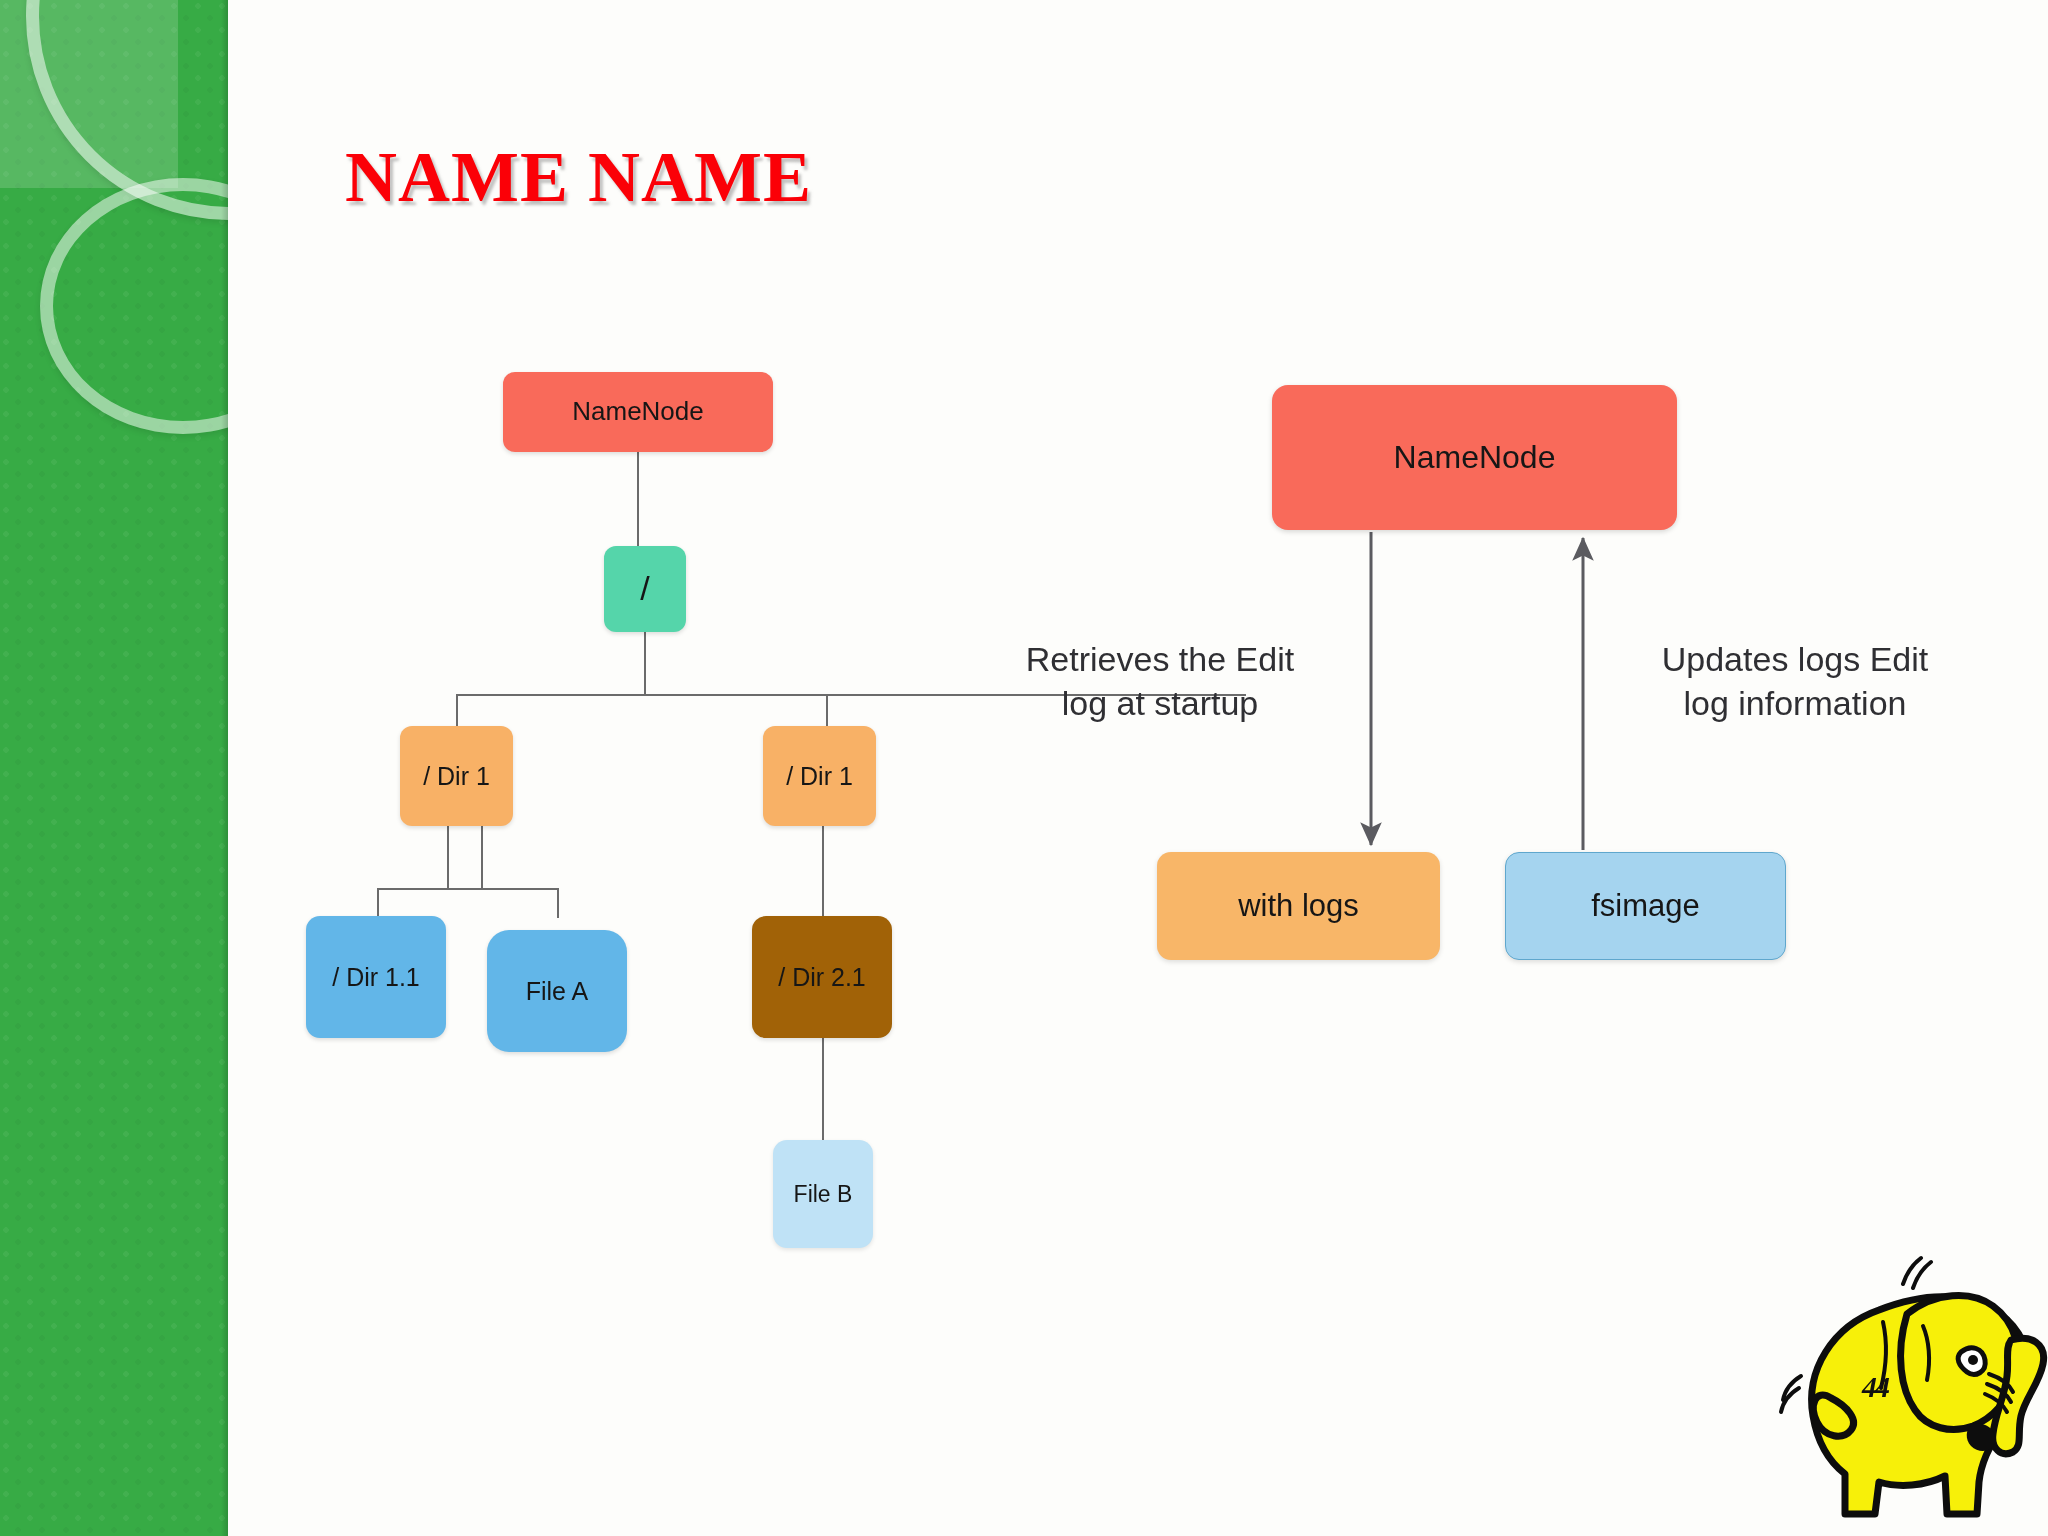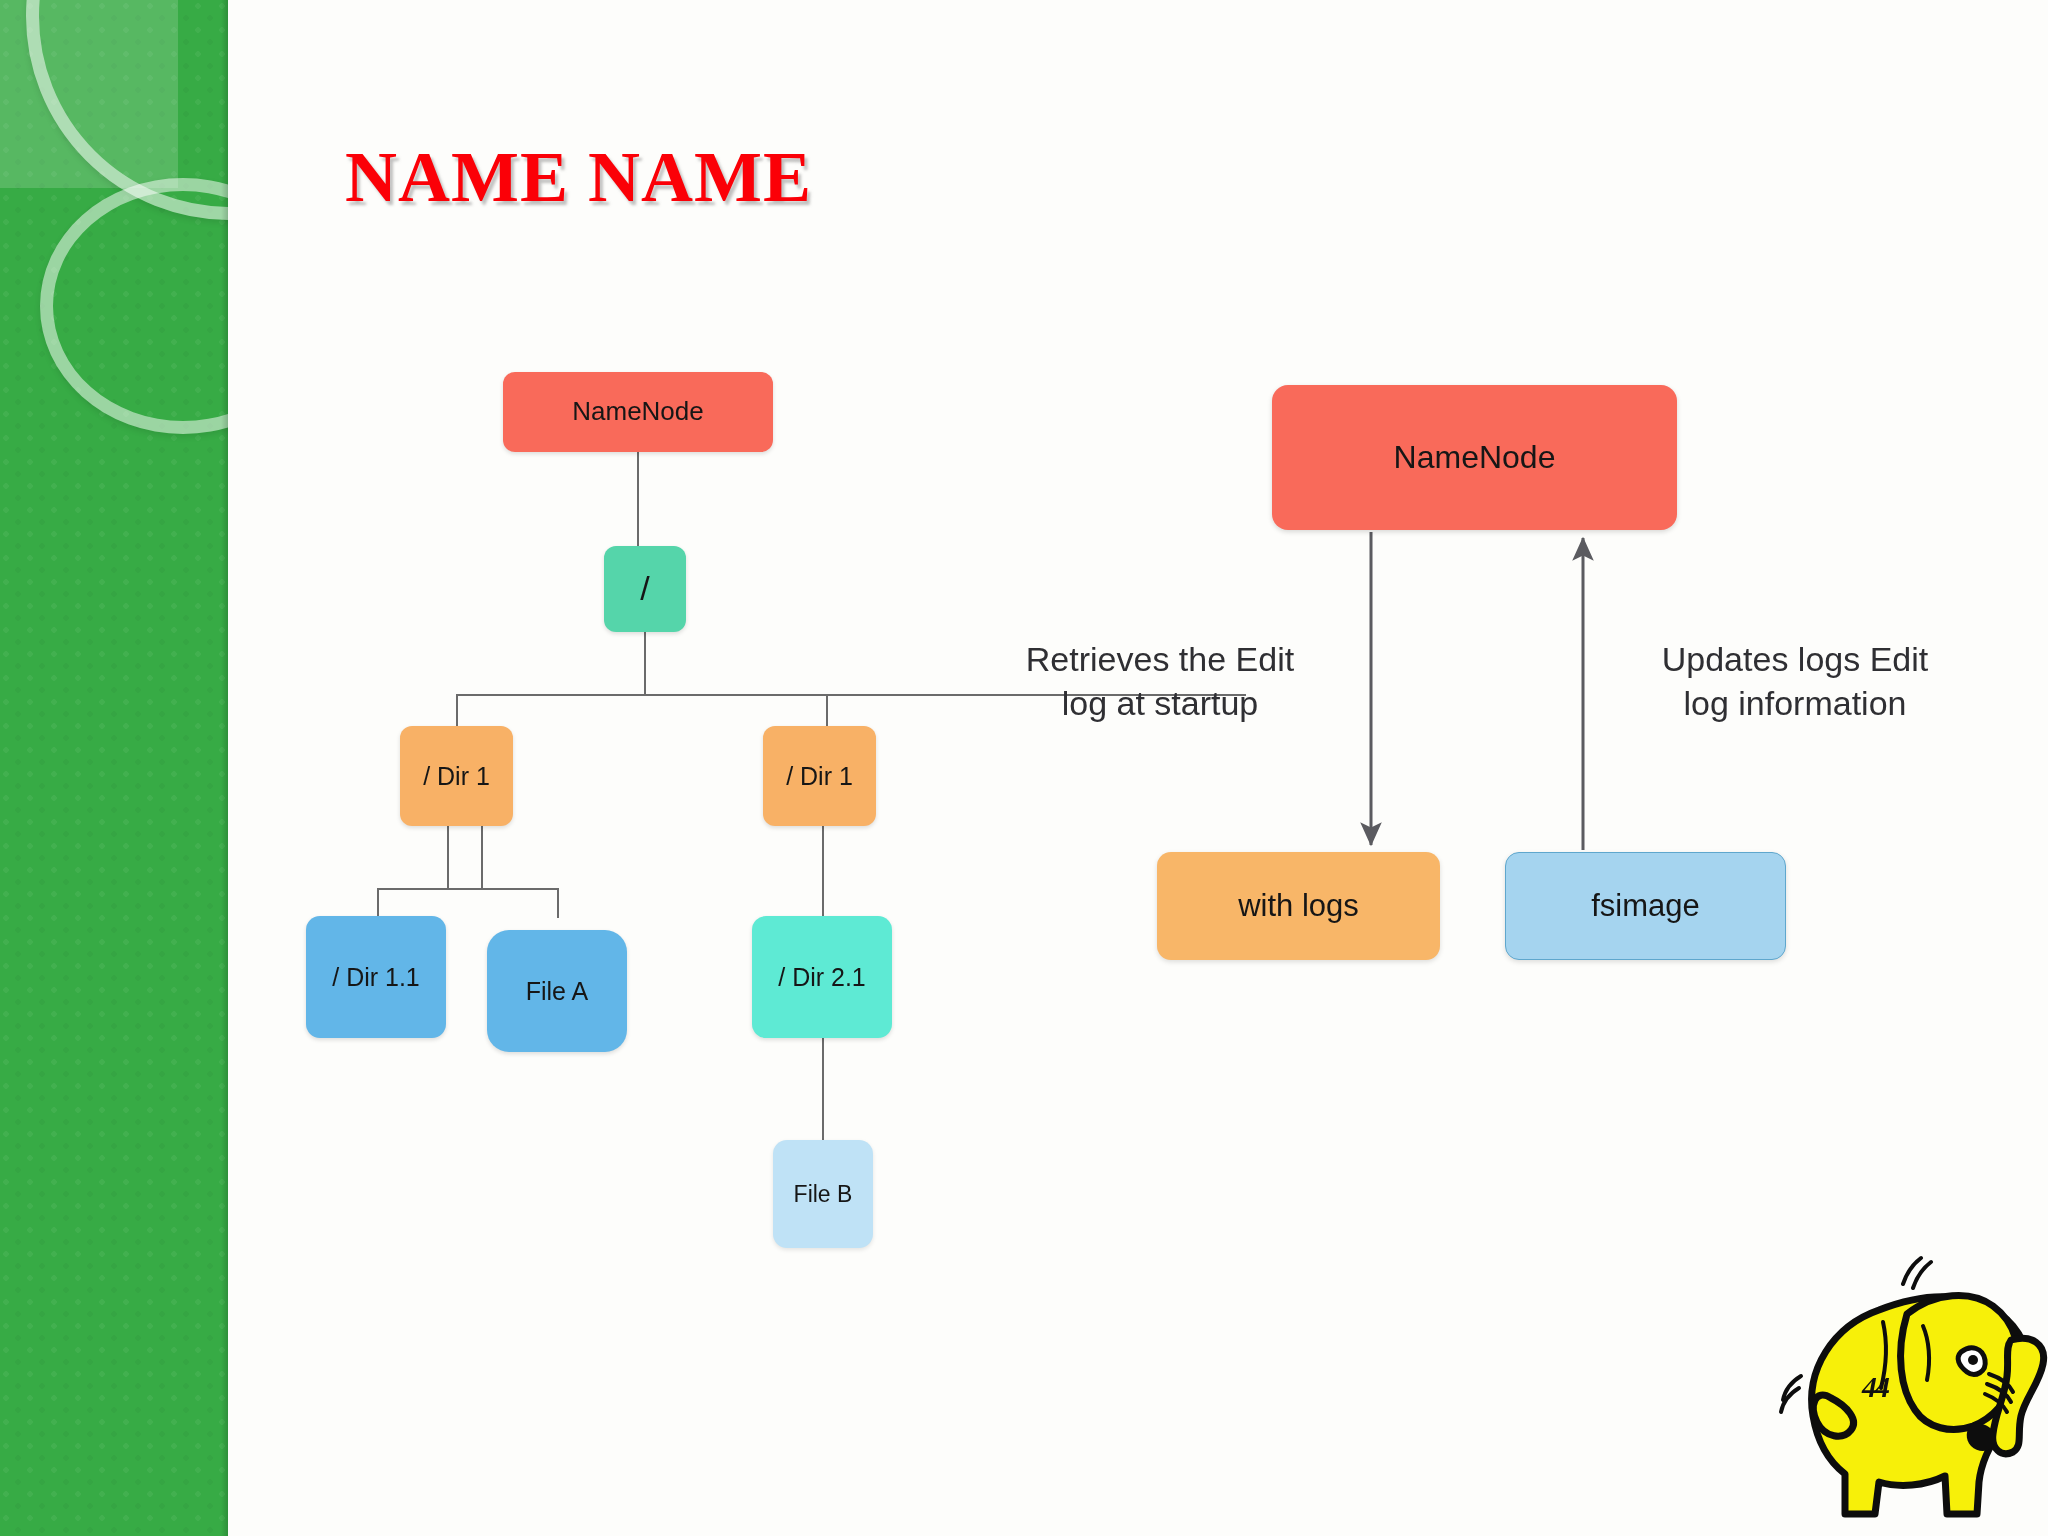--- a/index.html
+++ b/index.html
@@ -156,21 +156,21 @@
     width: 140px; height: 122px;
     background: #62b6e8;
     border-radius: 22px;
     font-size: 25px;
     box-shadow: 0 2px 4px rgba(0,0,0,0.13);
     margin-top: 14px;
   }
   .n-dir21 {
     left: 752px; top: 916px;
     width: 140px; height: 122px;
-    background: #5eead4;
+    background: #a16207;
     border-radius: 14px;
     font-size: 25px;
     box-shadow: 0 2px 4px rgba(0,0,0,0.13);
   }
   .n-fileb {
     left: 773px; top: 1140px;
     width: 100px; height: 108px;
     background: #bfe2f6;
     border-radius: 14px;
     font-size: 23px;

